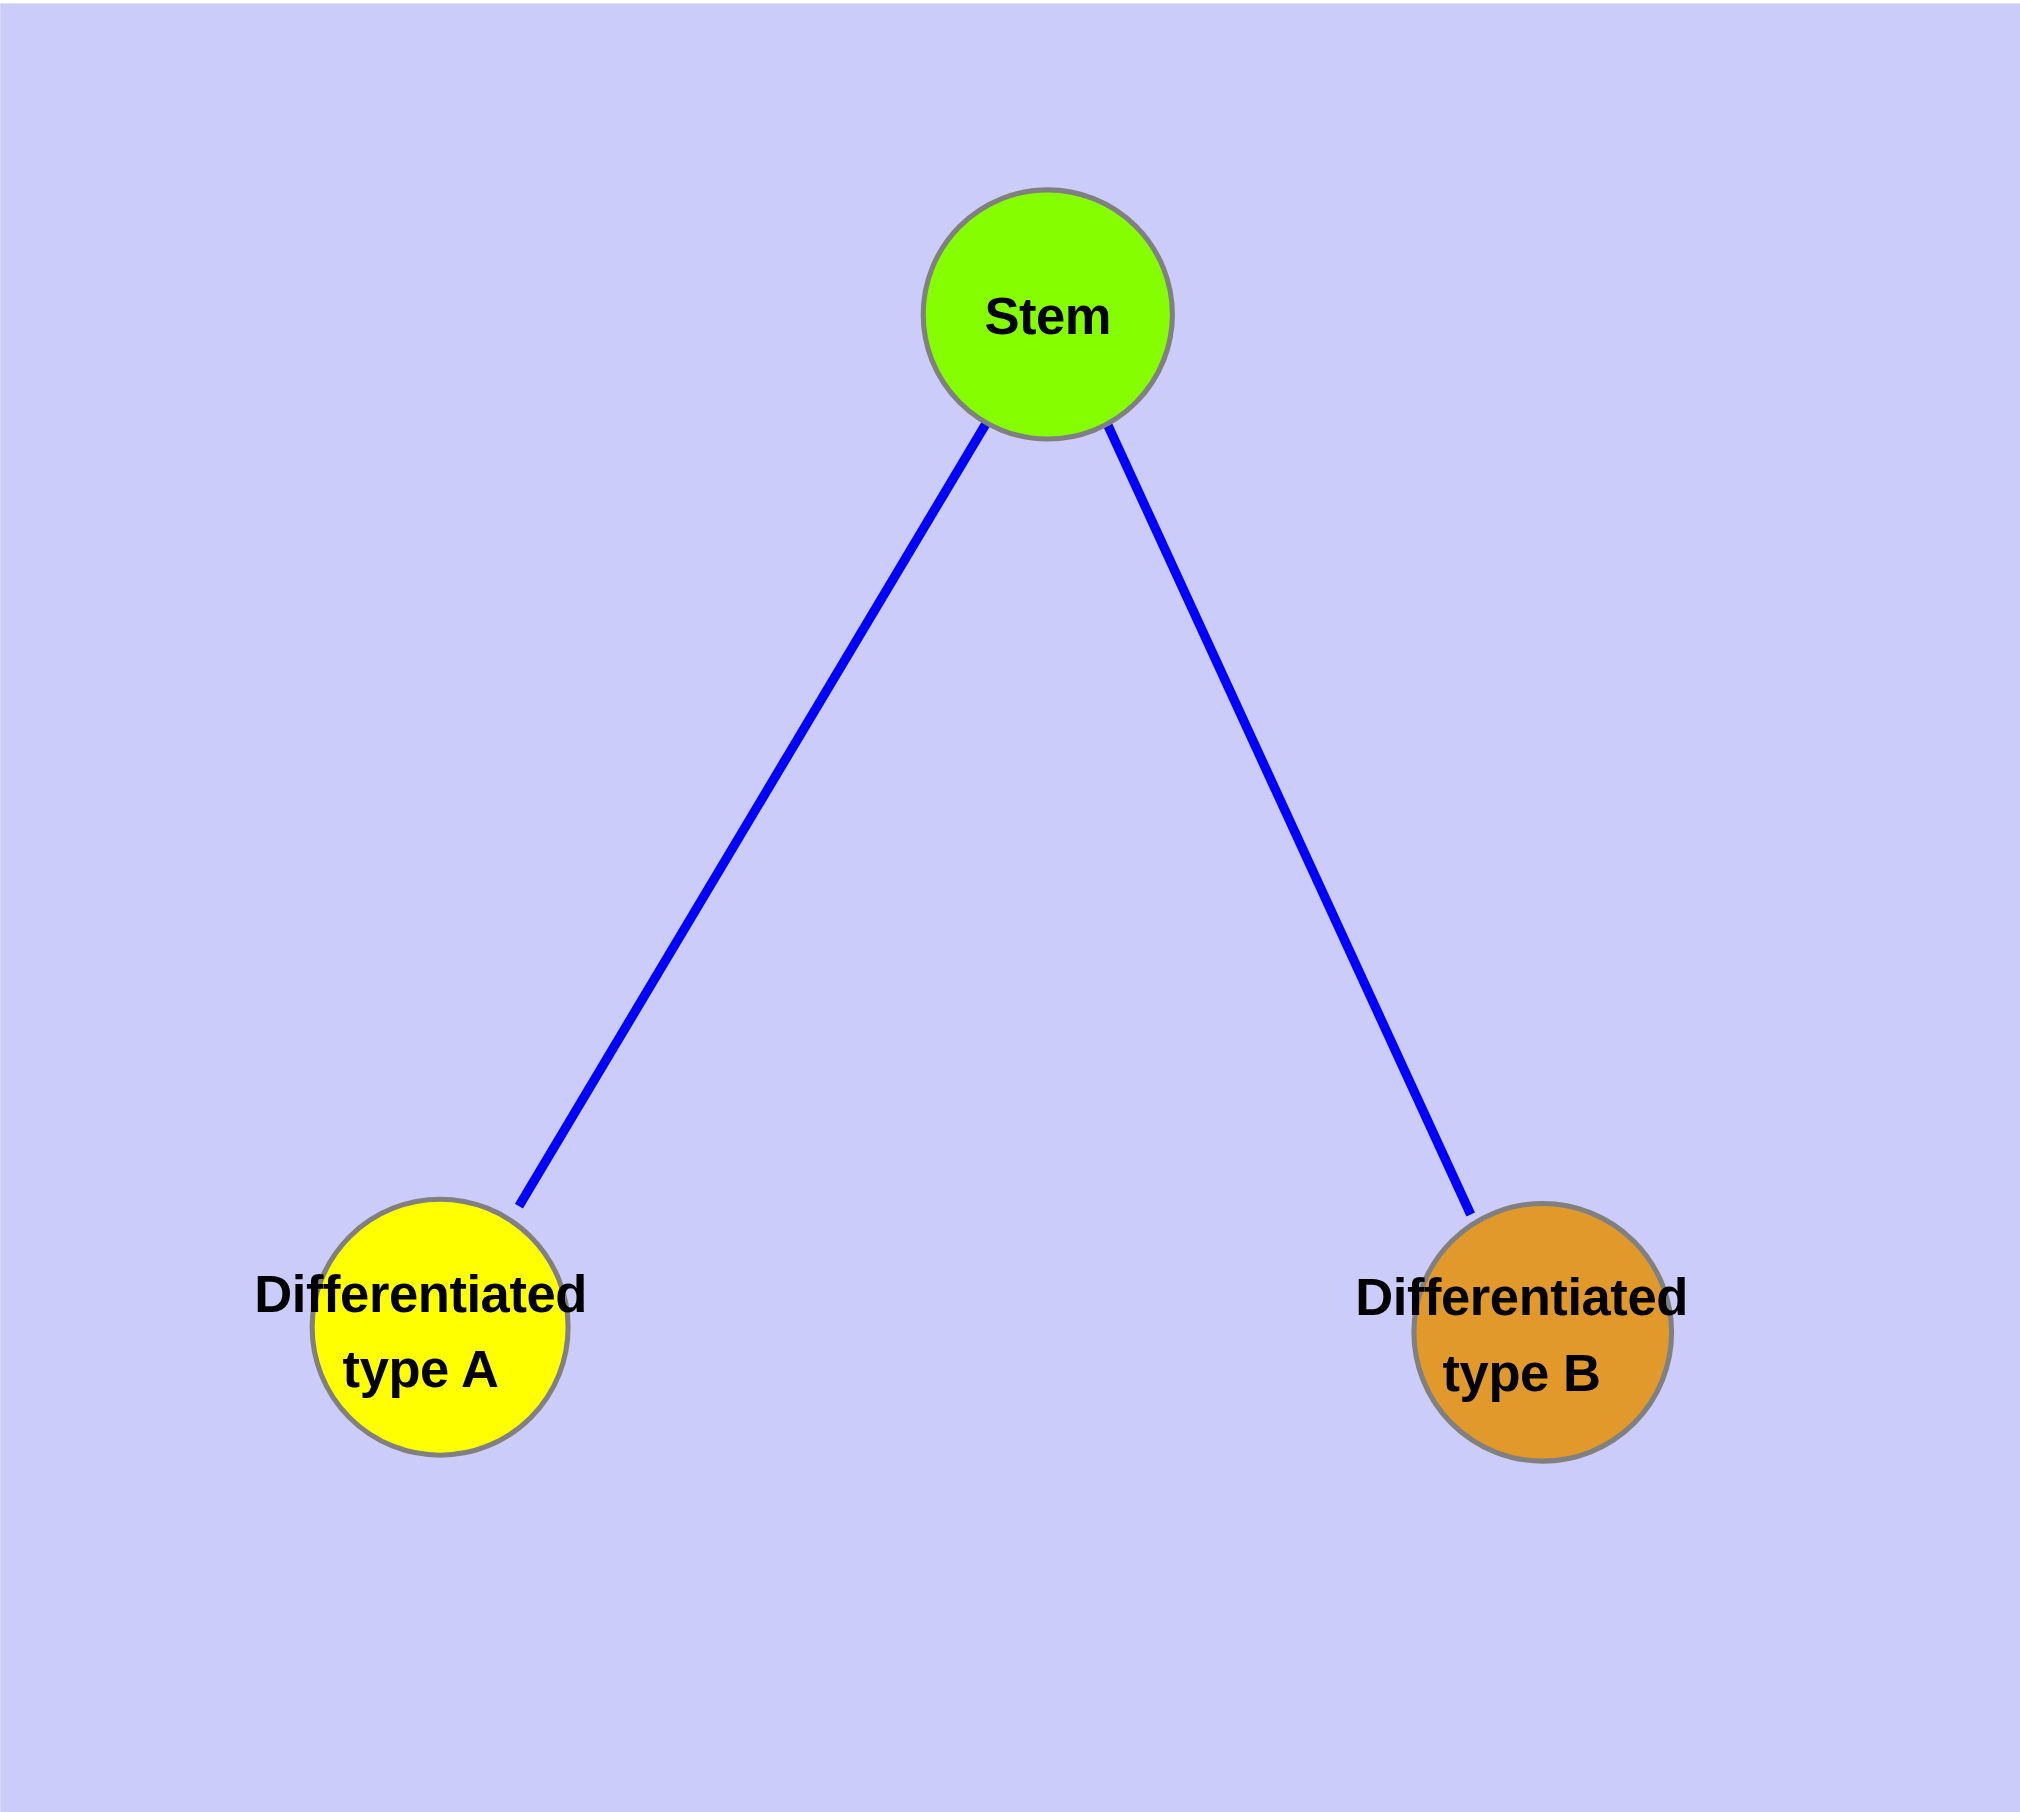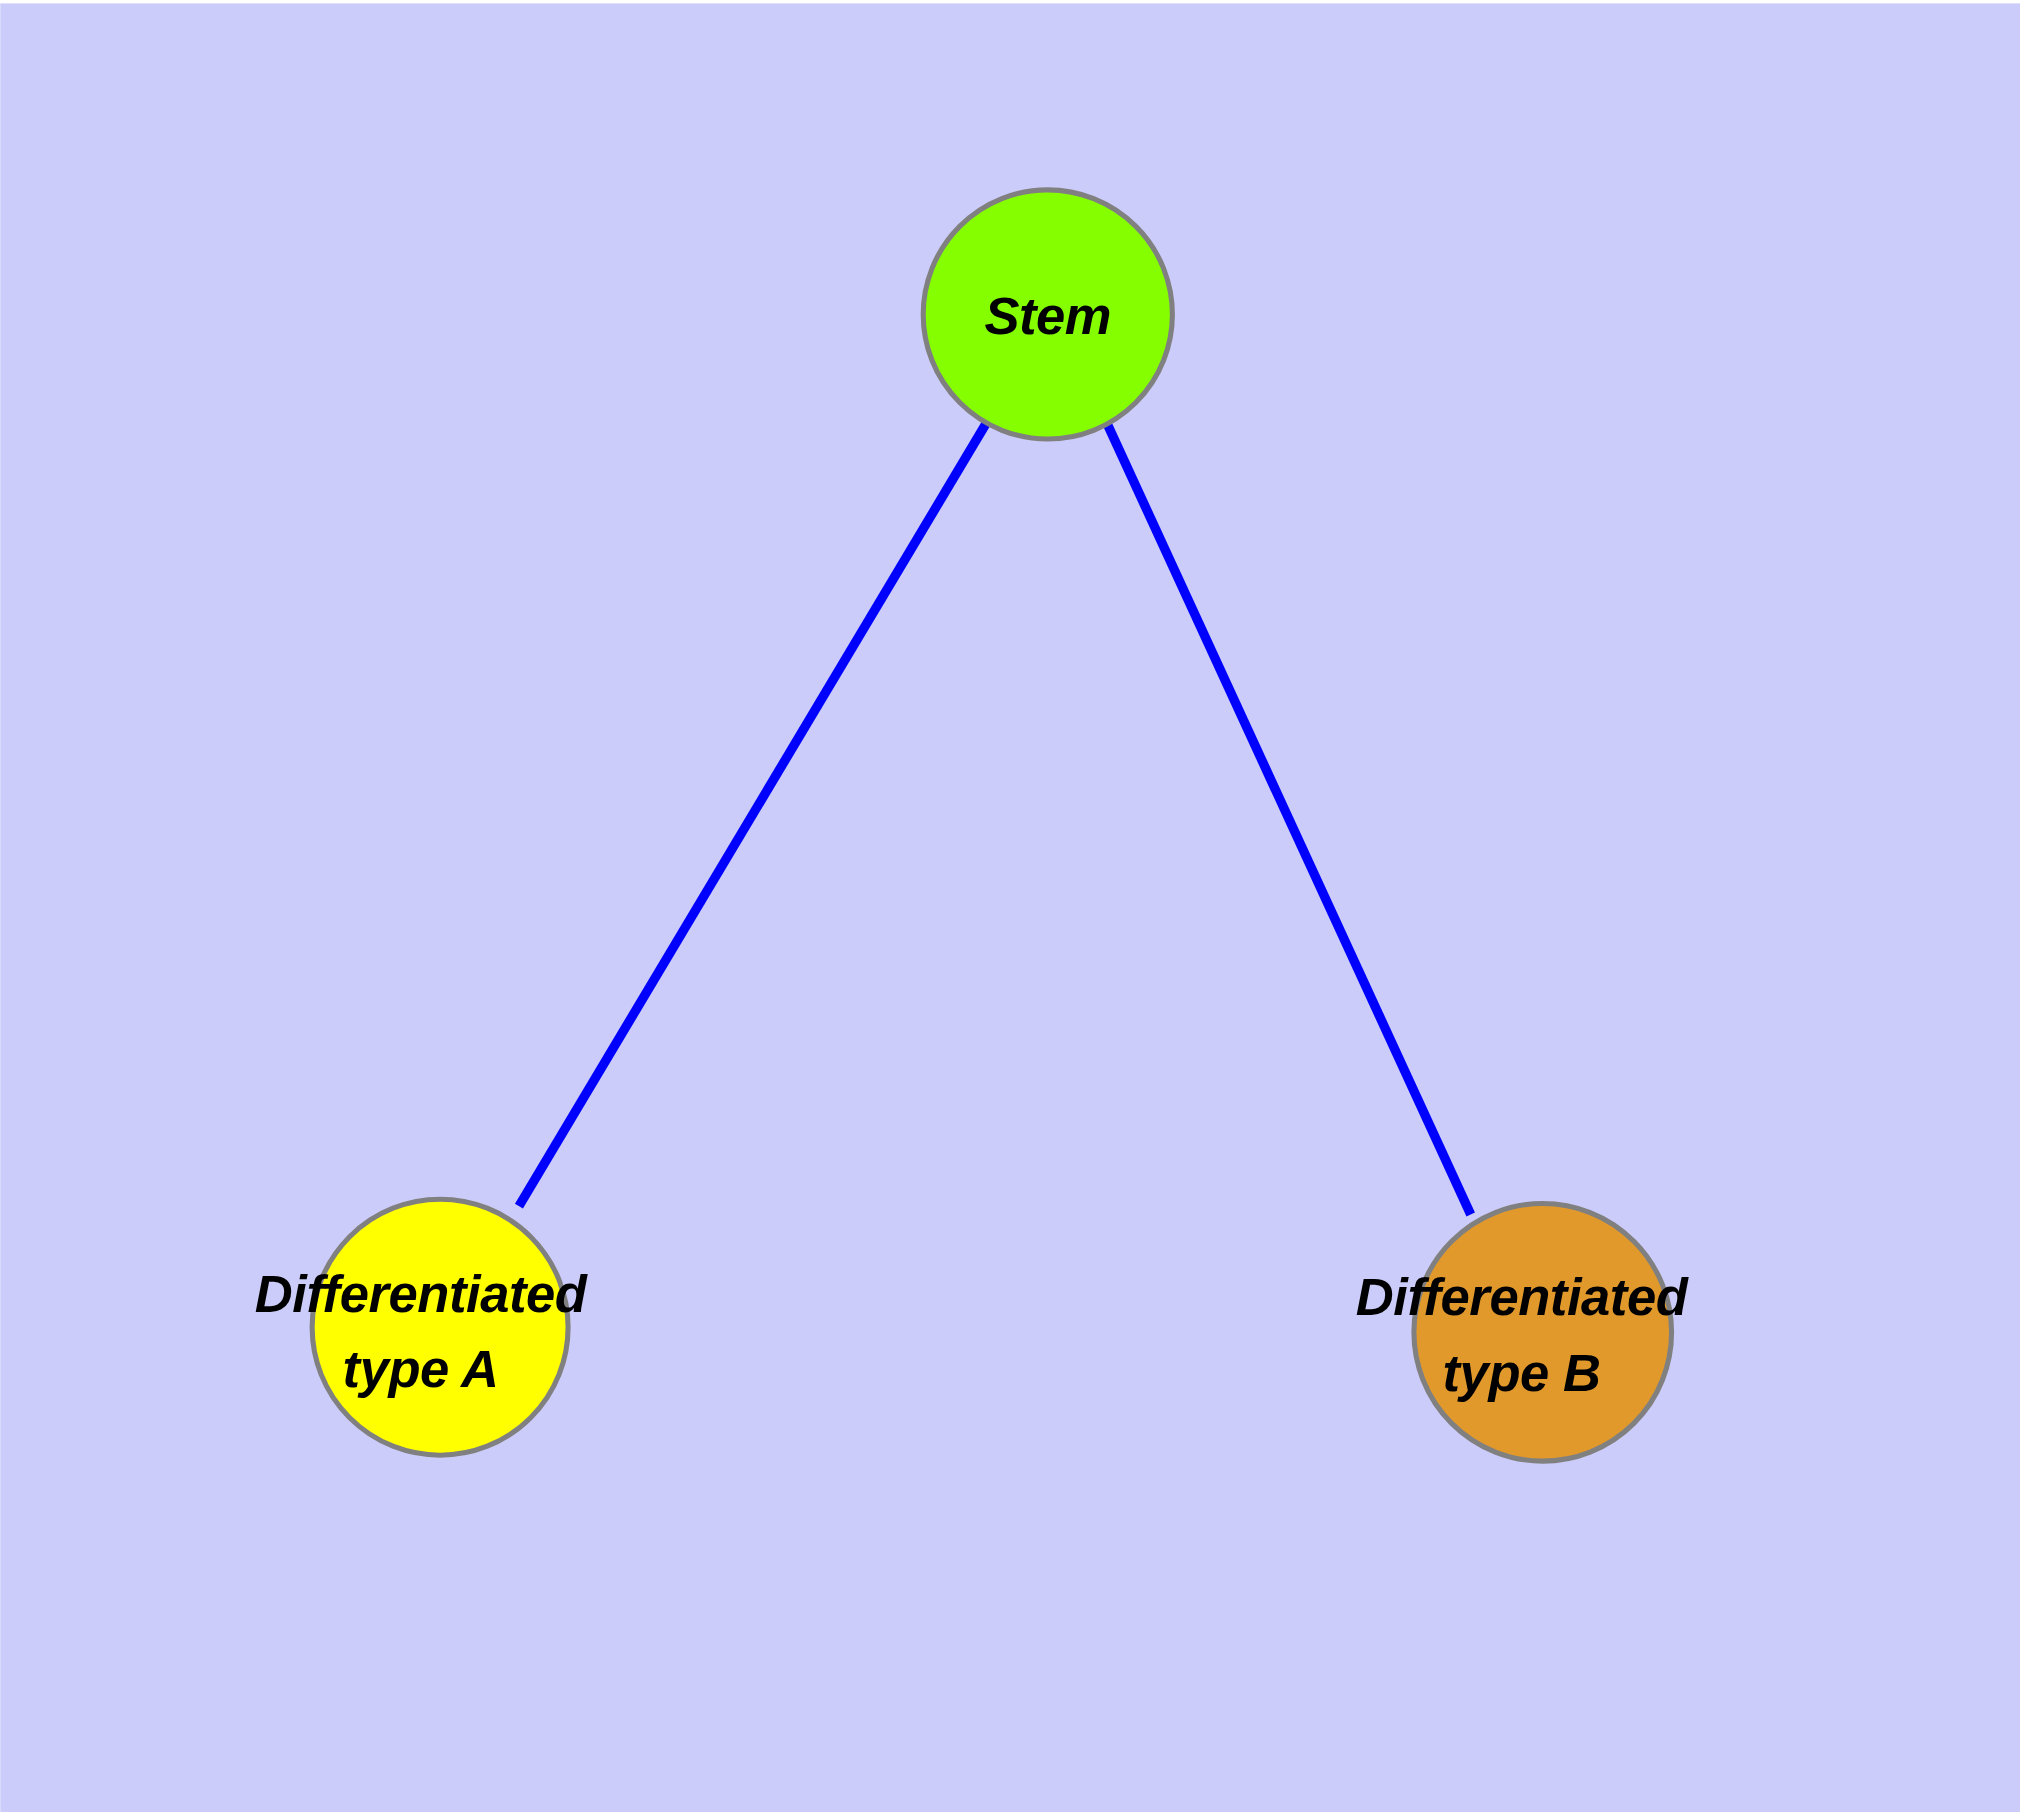--- a/index.html
+++ b/index.html
@@ -10,21 +10,20 @@
   }
   body {
     font-family: "Liberation Sans", sans-serif;
   }
   #canvas-root {
     position: relative;
     width: 2021px;
     height: 1812px;
     overflow: hidden;
     background: #ffffff;
-    font-style: italic;
   }
   #graph-svg {
     position: absolute;
     top: 0;
     left: 0;
     width: 2021px;
     height: 1812px;
     display: block;
   }
   .node-label {

